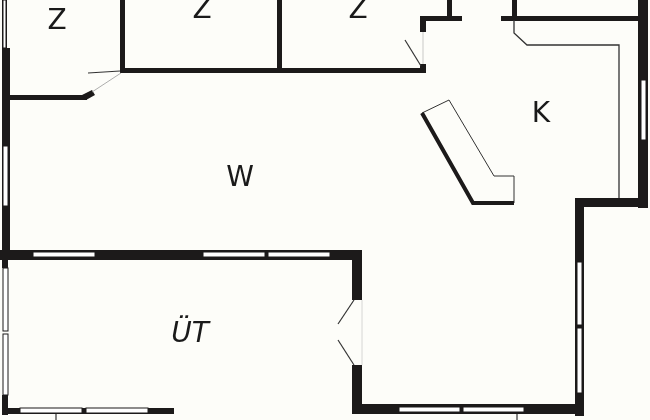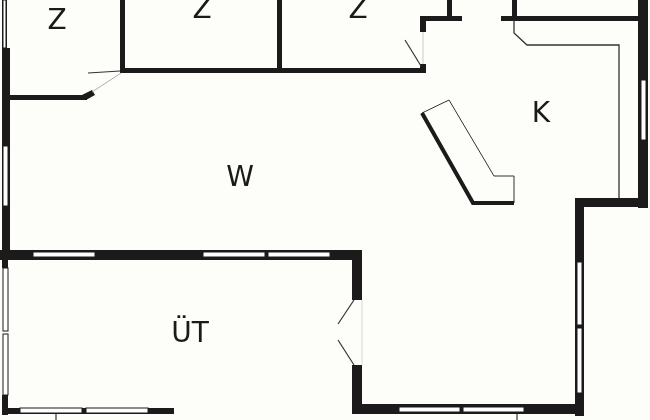--- a/index.html
+++ b/index.html
@@ -111,13 +111,13 @@
     <polygon points="422,113 449,100 494,176 514,176 514,203 473,203" fill="#fdfdf9" stroke="#333" stroke-width="1"></polygon>
     <polyline points="422,113 473,203 514,203" fill="none" stroke="#1c1a1a" stroke-width="4"></polyline>
   </g>
 </svg>
 
 <div class="room-label" style="left:57px; top:20px;">Z</div>
 <div class="room-label" style="left:202px; top:9px;">Z</div>
 <div class="room-label" style="left:358px; top:9px;">Z</div>
 <div class="room-label" style="left:541px; top:113px;">K</div>
 <div class="room-label" style="left:240px; top:177px;">W</div>
-<div class="room-label" style="left:190px; top:333px;">ÜT</div>
+<div class="room-label" style="left:190px; top:333px;font-style:italic;">ÜT</div>
 
 </body></html>

